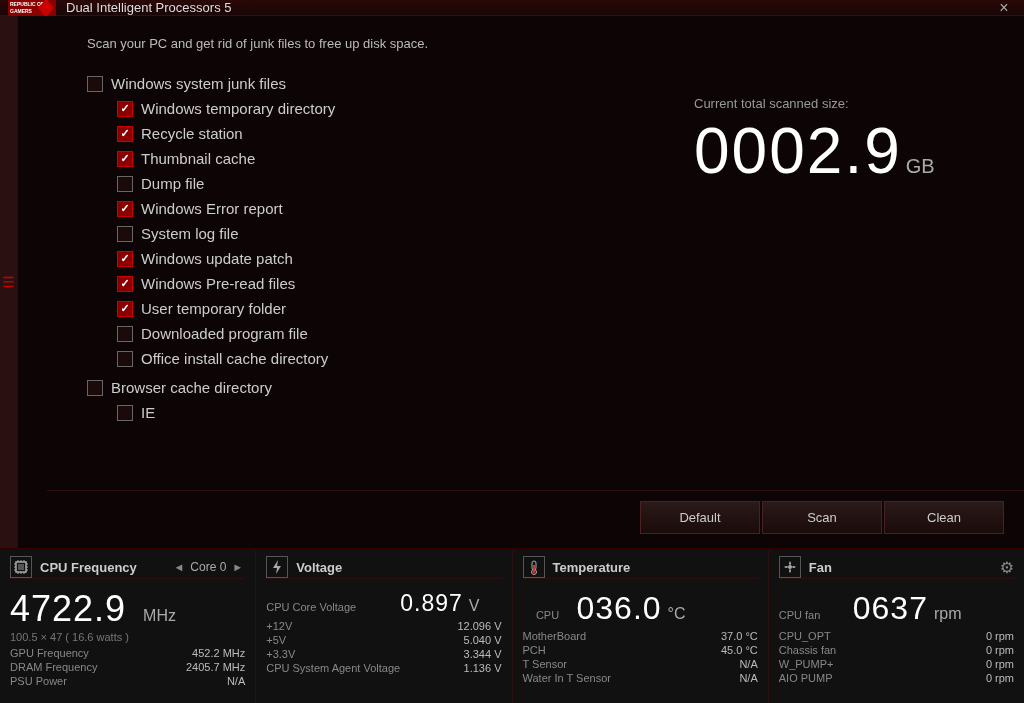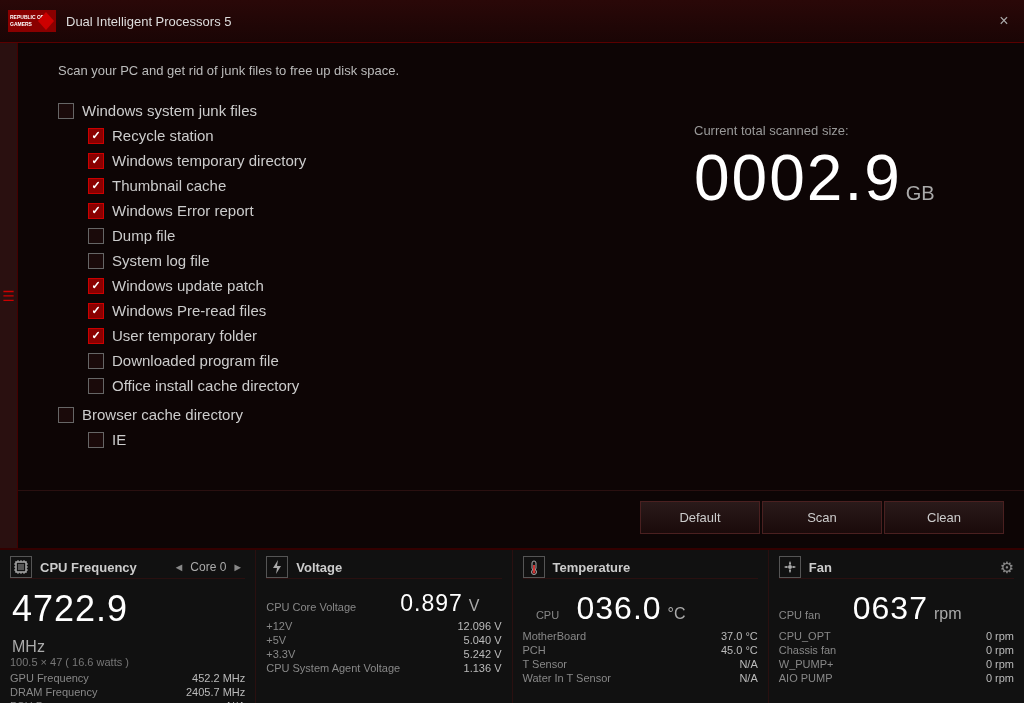--- a/index.html
+++ b/index.html
@@ -10,21 +10,21 @@
       font-size: 13px;
       width: 1024px;
       height: 703px;
       overflow: hidden;
       display: flex;
       flex-direction: column;
     }
     
     .title-bar {
       background: linear-gradient(to bottom, #2a0808, #1a0505);
-      height: 43px;
+      height: 16px;
       display: flex;
       align-items: center;
       padding: 0 8px;
       border-bottom: 1px solid #5a0000;
       flex-shrink: 0;
     }
     .title-bar-logo {
       width: 48px;
       height: 22px;
       margin-right: 10px;
@@ -68,20 +68,21 @@
       font-size: 14px;
       writing-mode: horizontal-tb;
     }
 
     
     .content-panel {
       flex: 1;
       background: #0d0505;
       display: flex;
       flex-direction: column;
+      padding-left: 29px;
     }
 
     
     .junk-area {
       flex: 1;
       padding: 20px 30px 10px 40px;
       display: flex;
       gap: 20px;
       overflow: hidden;
     }
@@ -312,41 +313,41 @@
       <div class="checklist-section">
         <div class="description-text">Scan your PC and get rid of junk files to free up disk space.</div>
 
         <div class="check-item parent">
           <div class="checkbox"></div>
           <span class="check-label">Windows system junk files</span>
         </div>
 
         <div class="check-item child">
           <div class="checkbox checked"></div>
+          <span class="check-label">Windows temporary directory</span>
+        </div>
+
+        <div class="check-item child">
+          <div class="checkbox checked"></div>
           <span class="check-label">Recycle station</span>
         </div>
 
         <div class="check-item child">
           <div class="checkbox checked"></div>
-          <span class="check-label">Windows temporary directory</span>
-        </div>
-
-        <div class="check-item child">
-          <div class="checkbox checked"></div>
           <span class="check-label">Thumbnail cache</span>
         </div>
 
         <div class="check-item child">
+          <div class="checkbox"></div>
+          <span class="check-label">Dump file</span>
+        </div>
+
+        <div class="check-item child">
           <div class="checkbox checked"></div>
           <span class="check-label">Windows Error report</span>
-        </div>
-
-        <div class="check-item child">
-          <div class="checkbox"></div>
-          <span class="check-label">Dump file</span>
         </div>
 
         <div class="check-item child">
           <div class="checkbox"></div>
           <span class="check-label">System log file</span>
         </div>
 
         <div class="check-item child">
           <div class="checkbox checked"></div>
           <span class="check-label">Windows update patch</span>
@@ -422,21 +423,21 @@
           <line x1="13" y1="11" x2="15" y2="11" stroke="#aaa" stroke-width="1"></line>
         </svg>
       </div>
       <span class="stat-title">CPU Frequency</span>
       <div class="stat-nav">
         <span class="stat-nav-arrow">◄</span>
         <span class="stat-nav-label">Core 0</span>
         <span class="stat-nav-arrow">►</span>
       </div>
     </div>
-    <div style="display:flex;align-items:baseline;gap:7px;flex-direction:column;">
+    <div style="display:flex;align-items:baseline;gap:15px;">
       <span class="stat-main-value">4722.9</span>
       <span class="stat-main-unit">MHz</span>
     </div>
     <div class="stat-sub-value">100.5 × 47  ( 16.6 watts )</div>
     <div class="stat-rows">
       <div class="stat-row">
         <span>GPU Frequency</span>
         <span class="stat-row-val">452.2  MHz</span>
       </div>
       <div class="stat-row">
@@ -468,21 +469,21 @@
       <div class="stat-row">
         <span>+12V</span>
         <span class="stat-row-val">12.096  V</span>
       </div>
       <div class="stat-row">
         <span>+5V</span>
         <span class="stat-row-val">5.040  V</span>
       </div>
       <div class="stat-row">
         <span>+3.3V</span>
-        <span class="stat-row-val">5.242  V</span>
+        <span class="stat-row-val">3.344  V</span>
       </div>
       <div class="stat-row">
         <span>CPU System Agent Voltage</span>
         <span class="stat-row-val">1.136  V</span>
       </div>
     </div>
   </div>
 
   <div class="stat-panel">
     <div class="stat-header">

